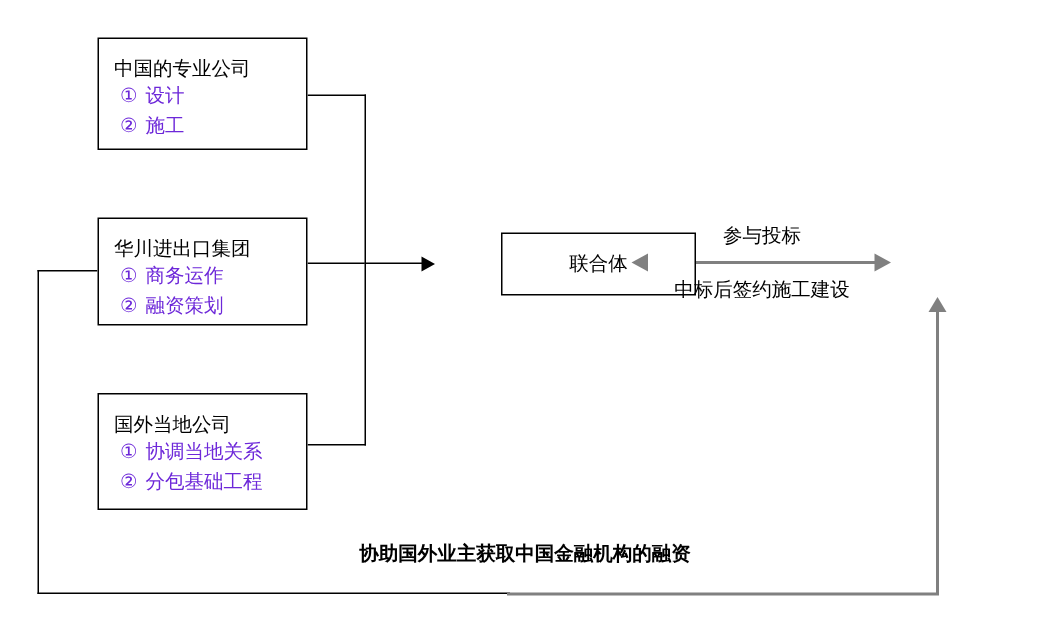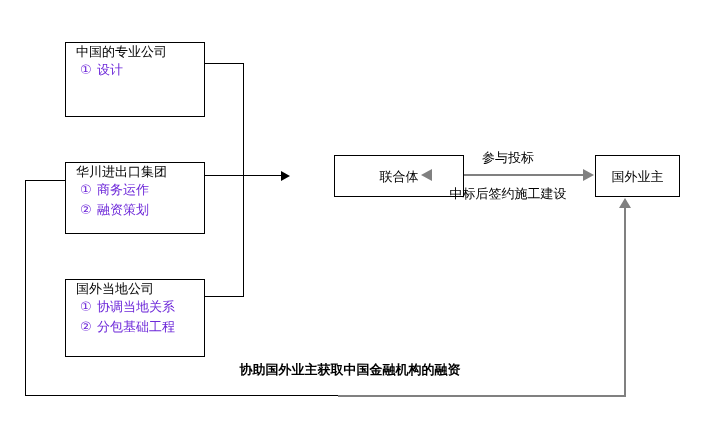--- a/index.html
+++ b/index.html
@@ -19,22 +19,21 @@
   }
   
   .box {
     position: absolute;
     box-sizing: border-box;
     border: 1px solid #000000;
     background: #ffffff;
     z-index: 5;
   }
   .box-list {
-    padding: 0 0 0 10px;
-    margin-top: 17px;
+    padding: 12px 0 0 10px;
   }
   .box-title {
     font-size: 13px;
     line-height: 17px;
     color: #000;
     white-space: nowrap;
   }
   .box-row {
     font-size: 13px;
     line-height: 20px;
@@ -108,20 +107,23 @@
 </head>
 <body>
 
 <div id="canvas">
 
   <div class="box box-list" style="left:65px; top:25px; width:140px; height:75px;">
     <div class="box-title">中国的专业公司</div>
     <div class="box-row">
       <span class="num">①</span><span>设计</span>
     </div>
+    <div class="box-row">
+      <span class="num">②</span><span>施工</span>
+    </div>
   </div>
 
   <div class="box box-list" style="left:65px; top:145px; width:140px; height:72px;">
     <div class="box-title">华川进出口集团</div>
     <div class="box-row">
       <span class="num">①</span><span>商务运作</span>
     </div>
     <div class="box-row">
       <span class="num">②</span><span>融资策划</span>
     </div>
@@ -134,23 +136,20 @@
     </div>
     <div class="box-row">
       <span class="num">②</span><span>分包基础工程</span>
     </div>
   </div>
 
   <div class="box box-center" style="left:290px; top:155px; width:130px; height:42px;margin-left:44px;">
     <div class="box-title">联合体</div>
   </div>
 
-  <div class="box box-center" style="left:595px; top:155px; width:85px; height:42px;">
-    <div class="box-title">国外业主</div>
-  </div>
 
   <div class="line line-h" style="left:205px; top:63px; width:39px;"></div>
 
   <div class="line line-v" style="left:243px; top:63px; height:234px;"></div>
 
   <div class="line line-h" style="left:205px; top:175px; width:38px;"></div>
 
   <div class="line line-h" style="left:205px; top:296px; width:39px;"></div>
 
   <div class="line line-h" style="left:243px; top:175px; width:40px;"></div>

